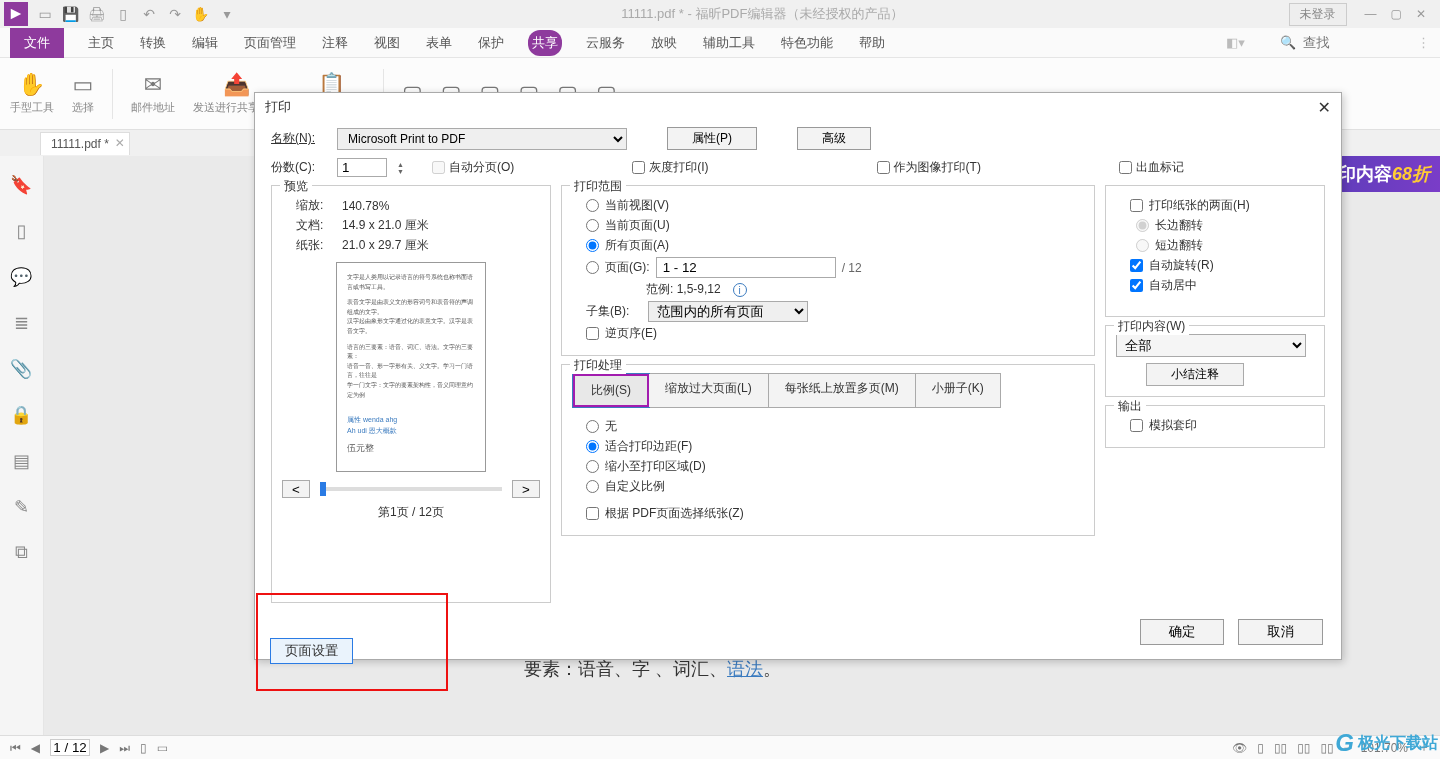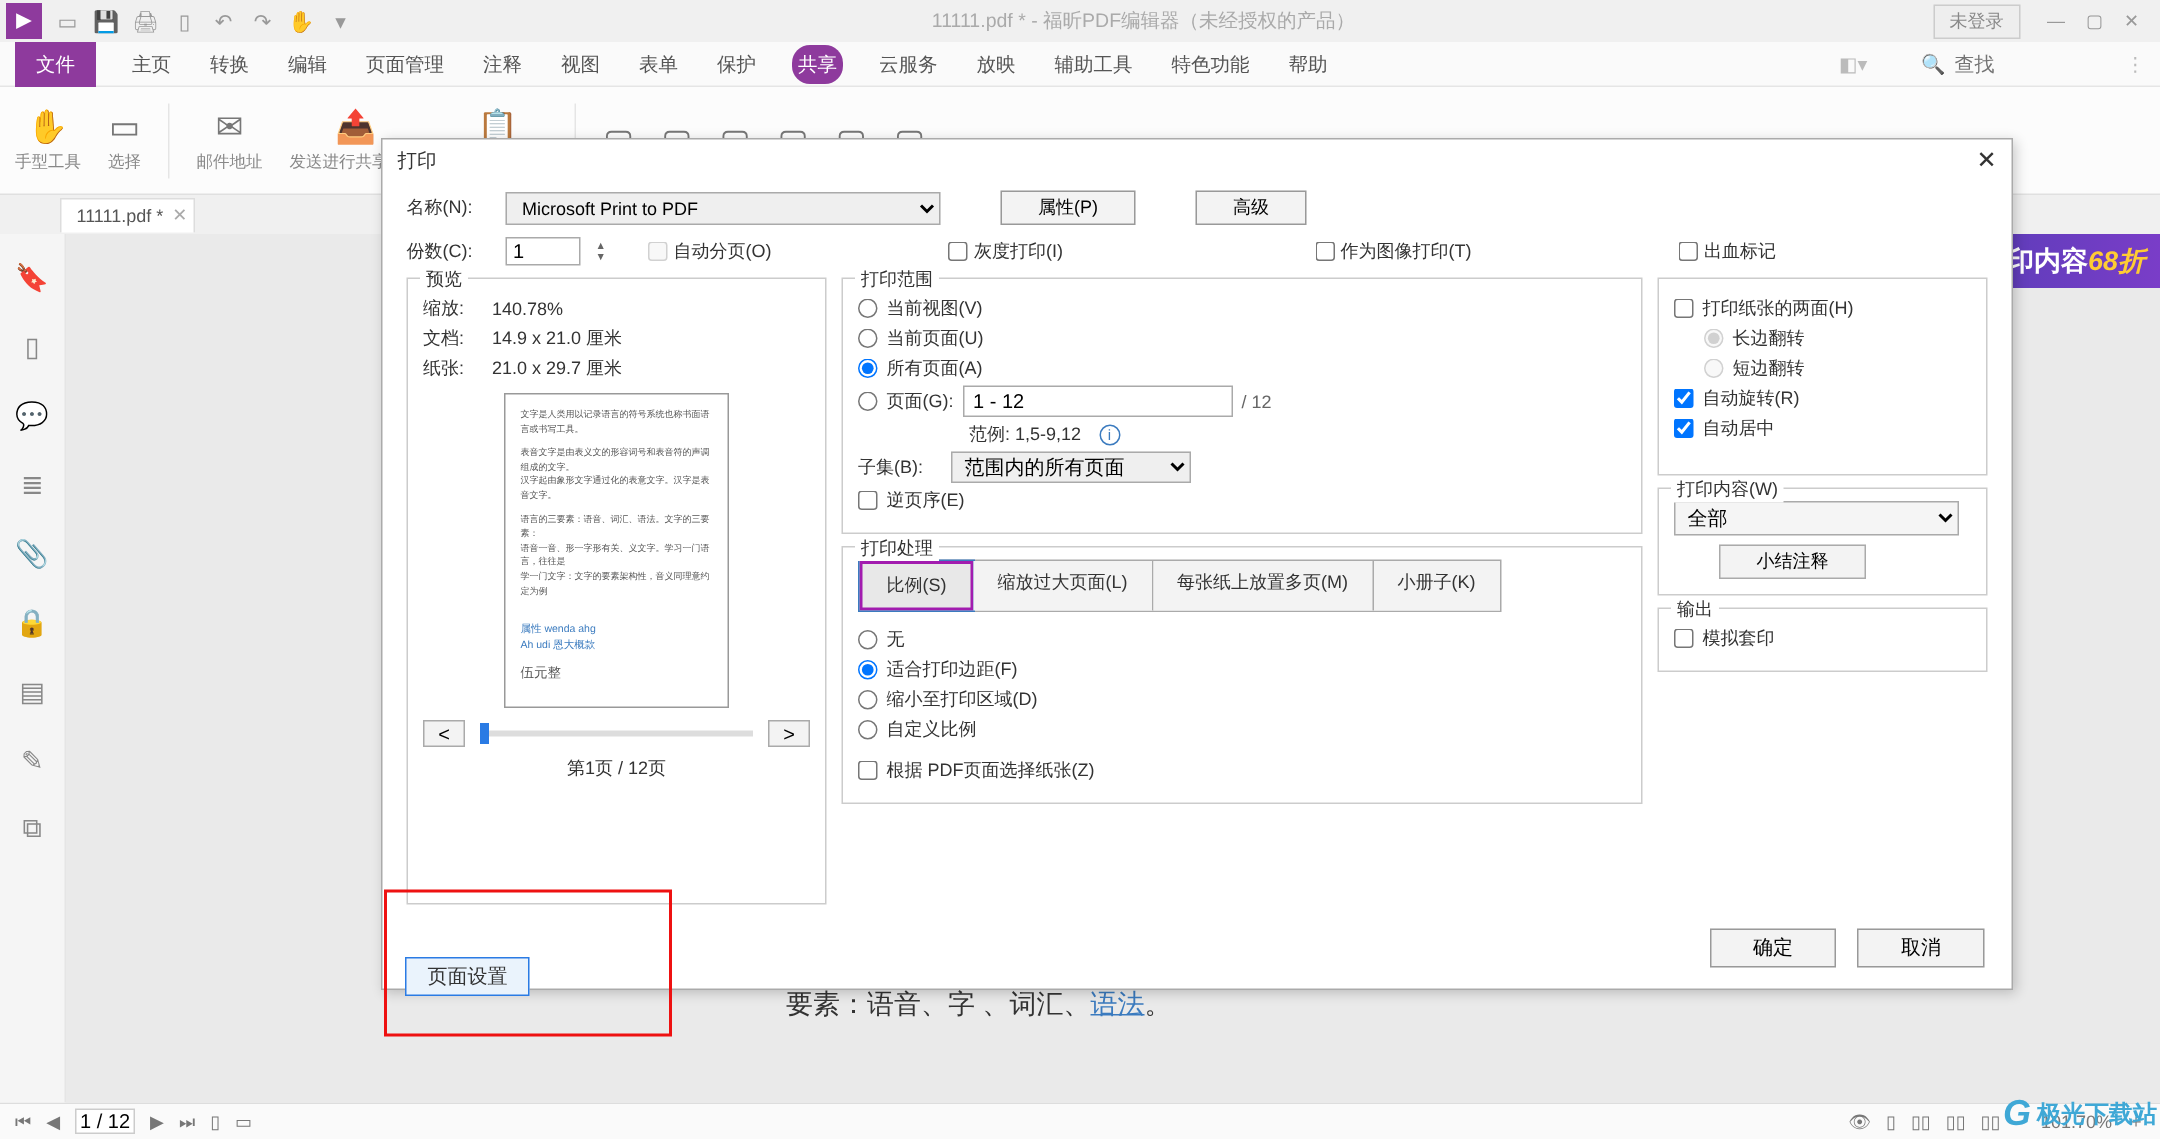--- a/index.html
+++ b/index.html
@@ -29,35 +29,35 @@
 .left-rail { width: 44px; background: #f5f5f5; border-right: 1px solid #e5e5e5; display: flex; flex-direction: column; align-items: center; gap: 24px; padding-top: 18px; color: #888; }
 .left-rail span { font-size: 18px; cursor: pointer; }
 .canvas { flex: 1; background: #eaeaea; position: relative; }
 .promo { position: absolute; right: 0; top: 156px; background: linear-gradient(90deg,#5a3db8,#7a3dc8); color: #fff; padding: 6px 10px; font-size: 18px; font-weight: bold; z-index: 1; }
 .promo b { color: #ffcc33; font-style: italic; }
 .dialog { position: absolute; left: 254px; top: 92px; width: 1088px; height: 568px; background: #fff; border: 1px solid #aaa; box-shadow: 2px 2px 8px rgba(0,0,0,.2); z-index: 10; display: flex; flex-direction: column; }
 .dlg-title { height: 28px; display: flex; align-items: center; justify-content: space-between; padding: 0 10px; font-size: 13px; }
 .dlg-title .dlg-close { cursor: pointer; font-size: 16px; }
 .dlg-body { flex: 1; display: flex; flex-direction: column; }
 .top-row { display: flex; align-items: center; padding: 6px 16px; gap: 10px; }
-.top-row label { width: 56px; }
+.top-row label { width: 56px; text-decoration: underline; }
 .top-row select, .top-row input[type=text] { border: 1px solid #aaa; padding: 2px 6px; font-size: 12px; }
 .top-row .name-sel { width: 290px; height: 22px; }
 .top-row .btn { border: 1px solid #999; background: #f3f3f3; padding: 2px 24px; cursor: pointer; font-size: 12px; }
 .top-row2 { display: flex; align-items: center; padding: 2px 16px; gap: 10px; }
 .top-row2 .copies { width: 50px; border: 1px solid #aaa; padding: 1px 4px; }
 .chk { display: inline-flex; align-items: center; gap: 4px; margin-left: 18px; font-size: 12px; }
 .chk input { margin: 0; }
 .cols { display: flex; flex: 1; padding: 6px 16px 6px 16px; gap: 10px; }
 .col-a { width: 280px; border: 1px solid #ccc; padding: 6px 8px; position: relative; }
 .col-b { flex: 1; display: flex; flex-direction: column; gap: 8px; }
 .col-c { width: 220px; display: flex; flex-direction: column; gap: 8px; }
 .group { border: 1px solid #ccc; padding: 8px 10px 10px 10px; position: relative; }
 .group .legend { position: absolute; top: -8px; left: 8px; background: #fff; padding: 0 4px; font-size: 12px; }
-.row { display: flex; align-items: center; gap: 6px; margin: 3px 0; font-size: 12px; }
+.row { display: flex; align-items: center; gap: 6px; margin: 3px 14px; font-size: 12px; }
 .row input[type=radio], .row input[type=checkbox] { margin: 0; }
 .row .field { border: 1px solid #aaa; padding: 2px 6px; width: 180px; }
 .row .pg-tot { color: #666; }
 .row select { border: 1px solid #aaa; padding: 1px 4px; width: 160px; }
 .seg { display: flex; border: 1px solid #aaa; width: fit-content; }
 .seg .sbtn { border-right: 1px solid #aaa; padding: 6px 16px; background: #f3f3f3; cursor: pointer; font-size: 12px; text-align: center; }
 .seg .sbtn:last-child { border-right: none; }
 .seg .sbtn.active { background: #e8e8e8; border: 2px solid #a21caf; outline: 1px solid #3b7bbf; }
 .wide-sel { width: 190px; border: 1px solid #aaa; padding: 2px 4px; background: #f5f5f5; }
 .small-btn { border: 1px solid #aaa; background: #f3f3f3; padding: 2px 24px; cursor: pointer; font-size: 12px; display: block; margin-top: 6px; }

